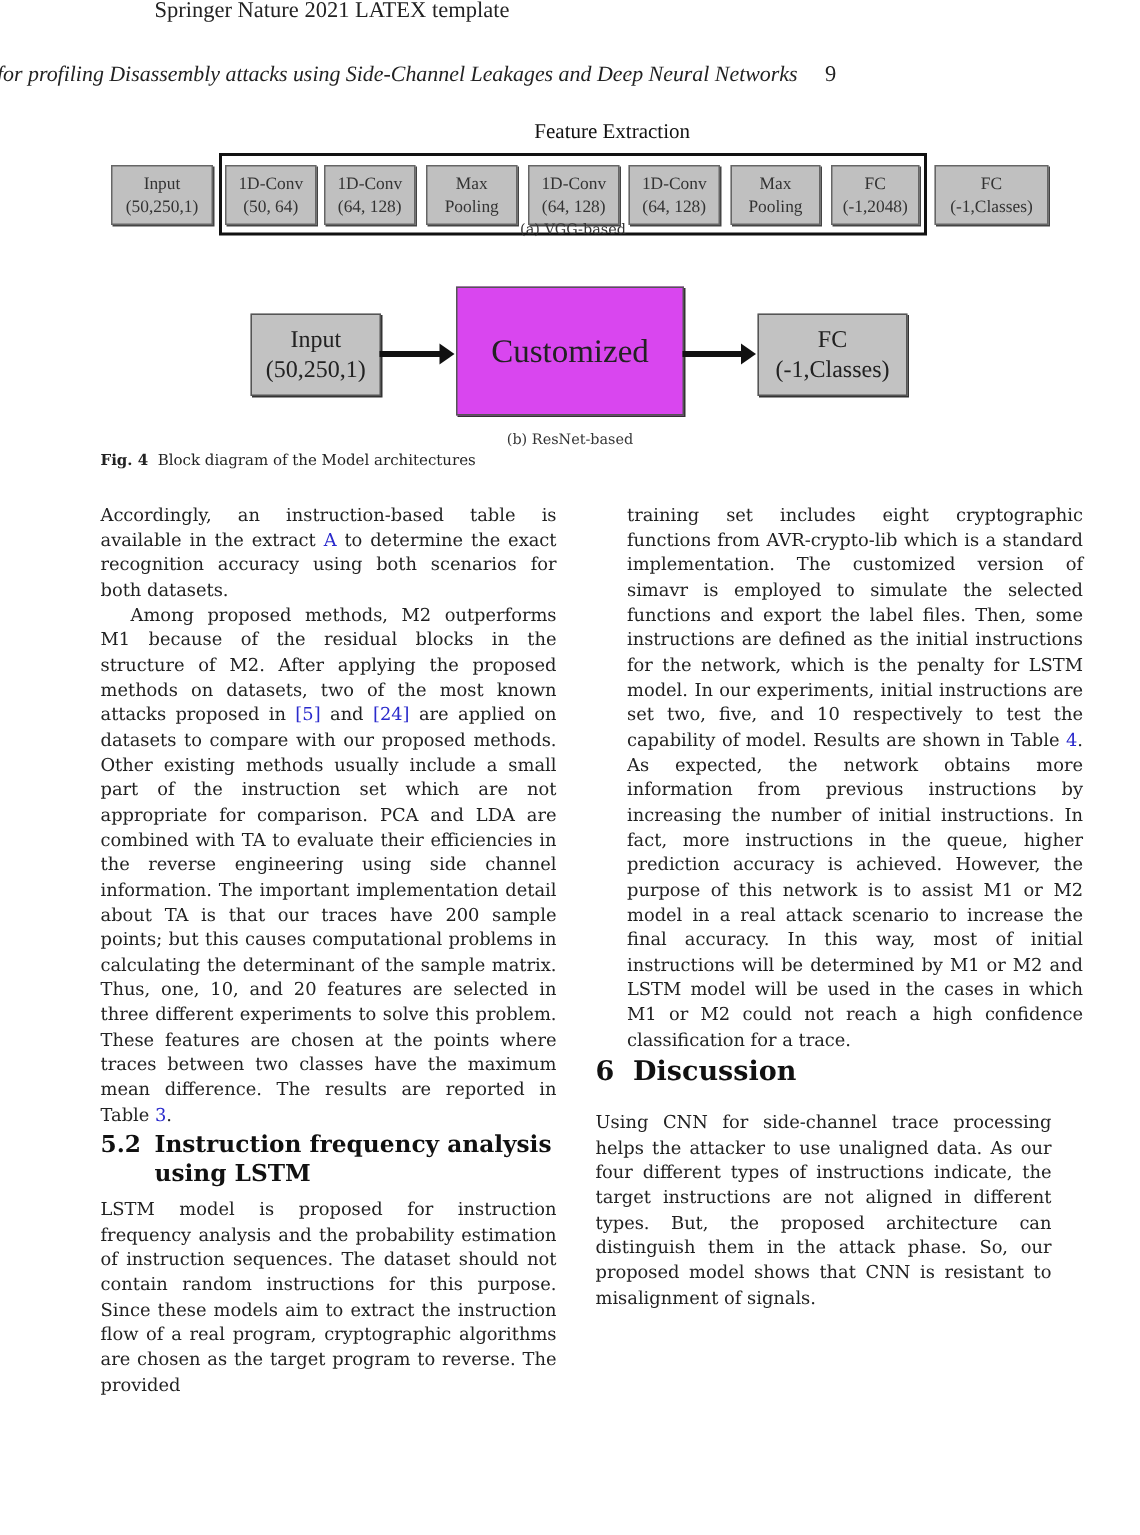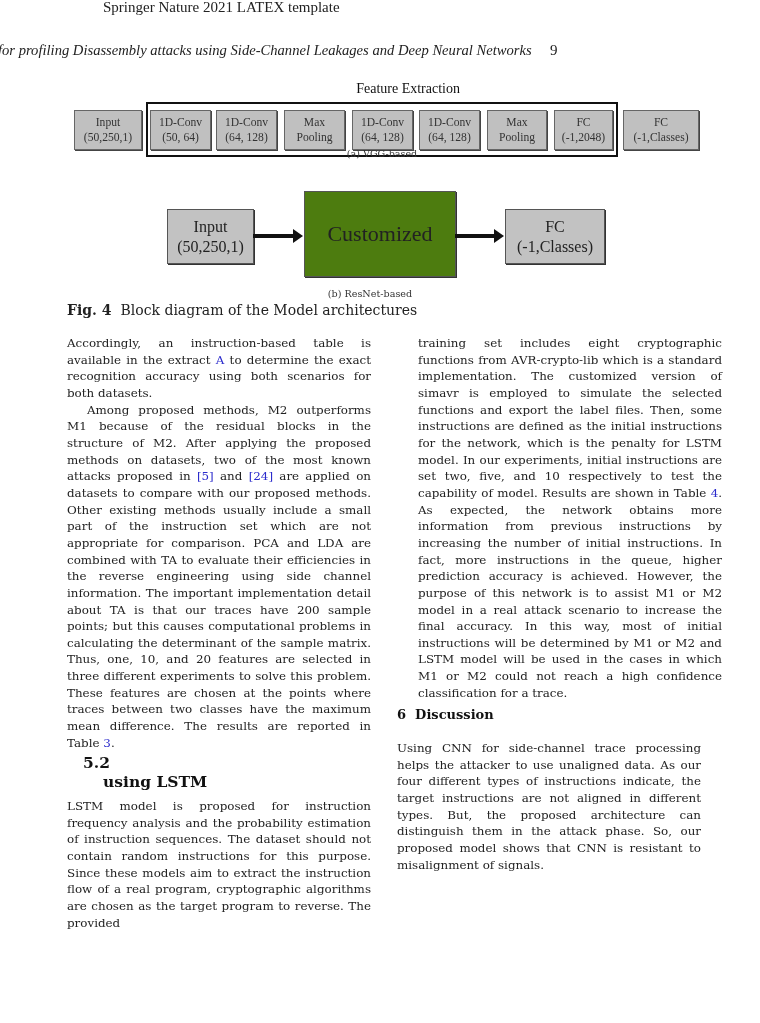--- a/index.html
+++ b/index.html
@@ -16,21 +16,21 @@
          font-family:"Liberation Serif", serif; font-size:11.6px; color:#333; text-align:center;
          display:flex; flex-direction:column; justify-content:center; line-height:15px; }
   .sub { position:absolute; font-family:"DejaVu Serif", serif; font-size:9.6px; color:#333; text-align:center; width:200px; }
 
   .rblk { position:absolute; background:#c2c2c2; border:1px solid #555; box-shadow:1px 1px 0 #333;
           font-family:"Liberation Serif", serif; color:#222; text-align:center;
           display:flex; flex-direction:column; justify-content:center; }
   .arrow { position:absolute; height:4px; background:#111; }
   .arrow::after { content:""; position:absolute; right:-8px; top:-5px; border-left:10px solid #111; border-top:7px solid transparent; border-bottom:7px solid transparent; }
 
-  .caption { left:67px; top:302px; font-family:"DejaVu Serif", serif; font-size:14px; color:#222; white-space:nowrap; }
+  .caption { left:67px; top:302px; font-family:"DejaVu Serif", serif; font-size:10px; color:#222; white-space:nowrap; }
   .caption b { font-weight:bold; }
 
   .col { position:absolute; width:304px; font-family:"DejaVu Serif", serif; font-size:11.9px; line-height:16.65px; color:#222; text-align:justify; }
   .col p { margin:0; text-align:justify; }
   .col p.ind { text-indent:20px; }
   .lnk { color:#2a2acc; }
   .sec { position:absolute; font-family:"DejaVu Serif", serif; font-weight:bold; color:#111; }
 </style>
 </head>
 <body>
@@ -78,53 +78,54 @@
   <span>FC</span>
   <span>(-1,Classes)</span>
 </div>
 <div class="sub" style="left:282px;top:148px;">(a) VGG-based</div>
 
 <div class="rblk" style="left:167px;top:209px;width:85px;height:53px;font-size:16px;line-height:20px;">
   <span>Input</span>
   <span>(50,250,1)</span>
 </div>
 <div class="arrow" style="left:253px;top:234px;width:42px;"></div>
-<div class="rblk" style="left:304px;top:191px;width:150px;height:84px;background:#4d7c0f;font-size:22px;line-height:28px;">
+<div class="rblk" style="left:304px;top:191px;width:150px;height:84px;background:#d946ef;font-size:22px;line-height:28px;">
   <span>Customized</span>
 </div>
 <div class="arrow" style="left:455px;top:234px;width:41px;"></div>
 <div class="rblk" style="left:505px;top:209px;width:98px;height:53px;font-size:16px;line-height:20px;">
   <span>FC</span>
   <span>(-1,Classes)</span>
 </div>
-<div class="sub" style="left:270px;top:288px;">(b) ResNet-based</div>
+<div class="sub" style="left:280px;top:288px;">(b) ResNet-based</div>
 
 <div class="abs caption">
   <b>Fig. 4</b>&nbsp;&nbsp;<span>Block diagram of the Model architectures</span>
 </div>
 
 <div class="col" style="left:67px;top:335px;">
   <p><span>Accordingly, an instruction-based table is available in the extract </span><span class="lnk">A</span><span> to determine the exact recognition accuracy using both scenarios for both datasets.</span></p>
   <p class="ind"><span>Among proposed methods, M2 outperforms M1 because of the residual blocks in the structure of M2. After applying the proposed methods on datasets, two of the most known attacks proposed in </span><span class="lnk">[5]</span><span> and </span><span class="lnk">[24]</span><span> are applied on datasets to compare with our proposed methods. Other existing methods usually include a small part of the instruction set which are not appropriate for comparison. PCA and LDA are combined with TA to evaluate their efficiencies in the reverse engineering using side channel information. The important implementation detail about TA is that our traces have 200 sample points; but this causes computational problems in calculating the determinant of the sample matrix. Thus, one, 10, and 20 features are selected in three different experiments to solve this problem. These features are chosen at the points where traces between two classes have the maximum mean difference. The results are reported in Table </span><span class="lnk">3</span><span>.</span></p>
 </div>
 
 <div class="sec" style="left:67px;top:753px;font-size:15.5px;line-height:19px;width:310px;">
-  <div style="display:flex;margin-left:16px;">
+  <div style="display:flex;">
       <span style="width:36px;">5.2</span>
+      <span>Instruction frequency analysis</span>
     </div>
   <div style="padding-left:36px;">using LSTM</div>
 </div>
 
 <div class="col" style="left:67px;top:798px;">
   <p>LSTM model is proposed for instruction frequency analysis and the probability estimation of instruction sequences. The dataset should not contain random instructions for this purpose. Since these models aim to extract the instruction flow of a real program, cryptographic algorithms are chosen as the target program to reverse. The provided</p>
 </div>
 
 <div class="col" style="left:418px;top:335px;">
   <p><span>training set includes eight cryptographic functions from AVR-crypto-lib which is a standard implementation. The customized version of simavr is employed to simulate the selected functions and export the label files. Then, some instructions are defined as the initial instructions for the network, which is the penalty for LSTM model. In our experiments, initial instructions are set two, five, and 10 respectively to test the capability of model. Results are shown in Table </span><span class="lnk">4</span><span>. As expected, the network obtains more information from previous instructions by increasing the number of initial instructions. In fact, more instructions in the queue, higher prediction accuracy is achieved. However, the purpose of this network is to assist M1 or M2 model in a real attack scenario to increase the final accuracy. In this way, most of initial instructions will be determined by M1 or M2 and LSTM model will be used in the cases in which M1 or M2 could not reach a high confidence classification for a trace.</span></p>
 </div>
 
-<div class="sec" style="left:397px;top:704px;font-size:13px;line-height:22px;">
+<div class="sec" style="left:397px;top:704px;font-size:18px;line-height:22px;">
   <span>6</span>&nbsp;&nbsp;<span>Discussion</span>
 </div>
 
 <div class="col" style="left:397px;top:740px;">
   <p>Using CNN for side-channel trace processing helps the attacker to use unaligned data. As our four different types of instructions indicate, the target instructions are not aligned in different types. But, the proposed architecture can distinguish them in the attack phase. So, our proposed model shows that CNN is resistant to misalignment of signals.</p>
 </div>
 
 </body></html>

